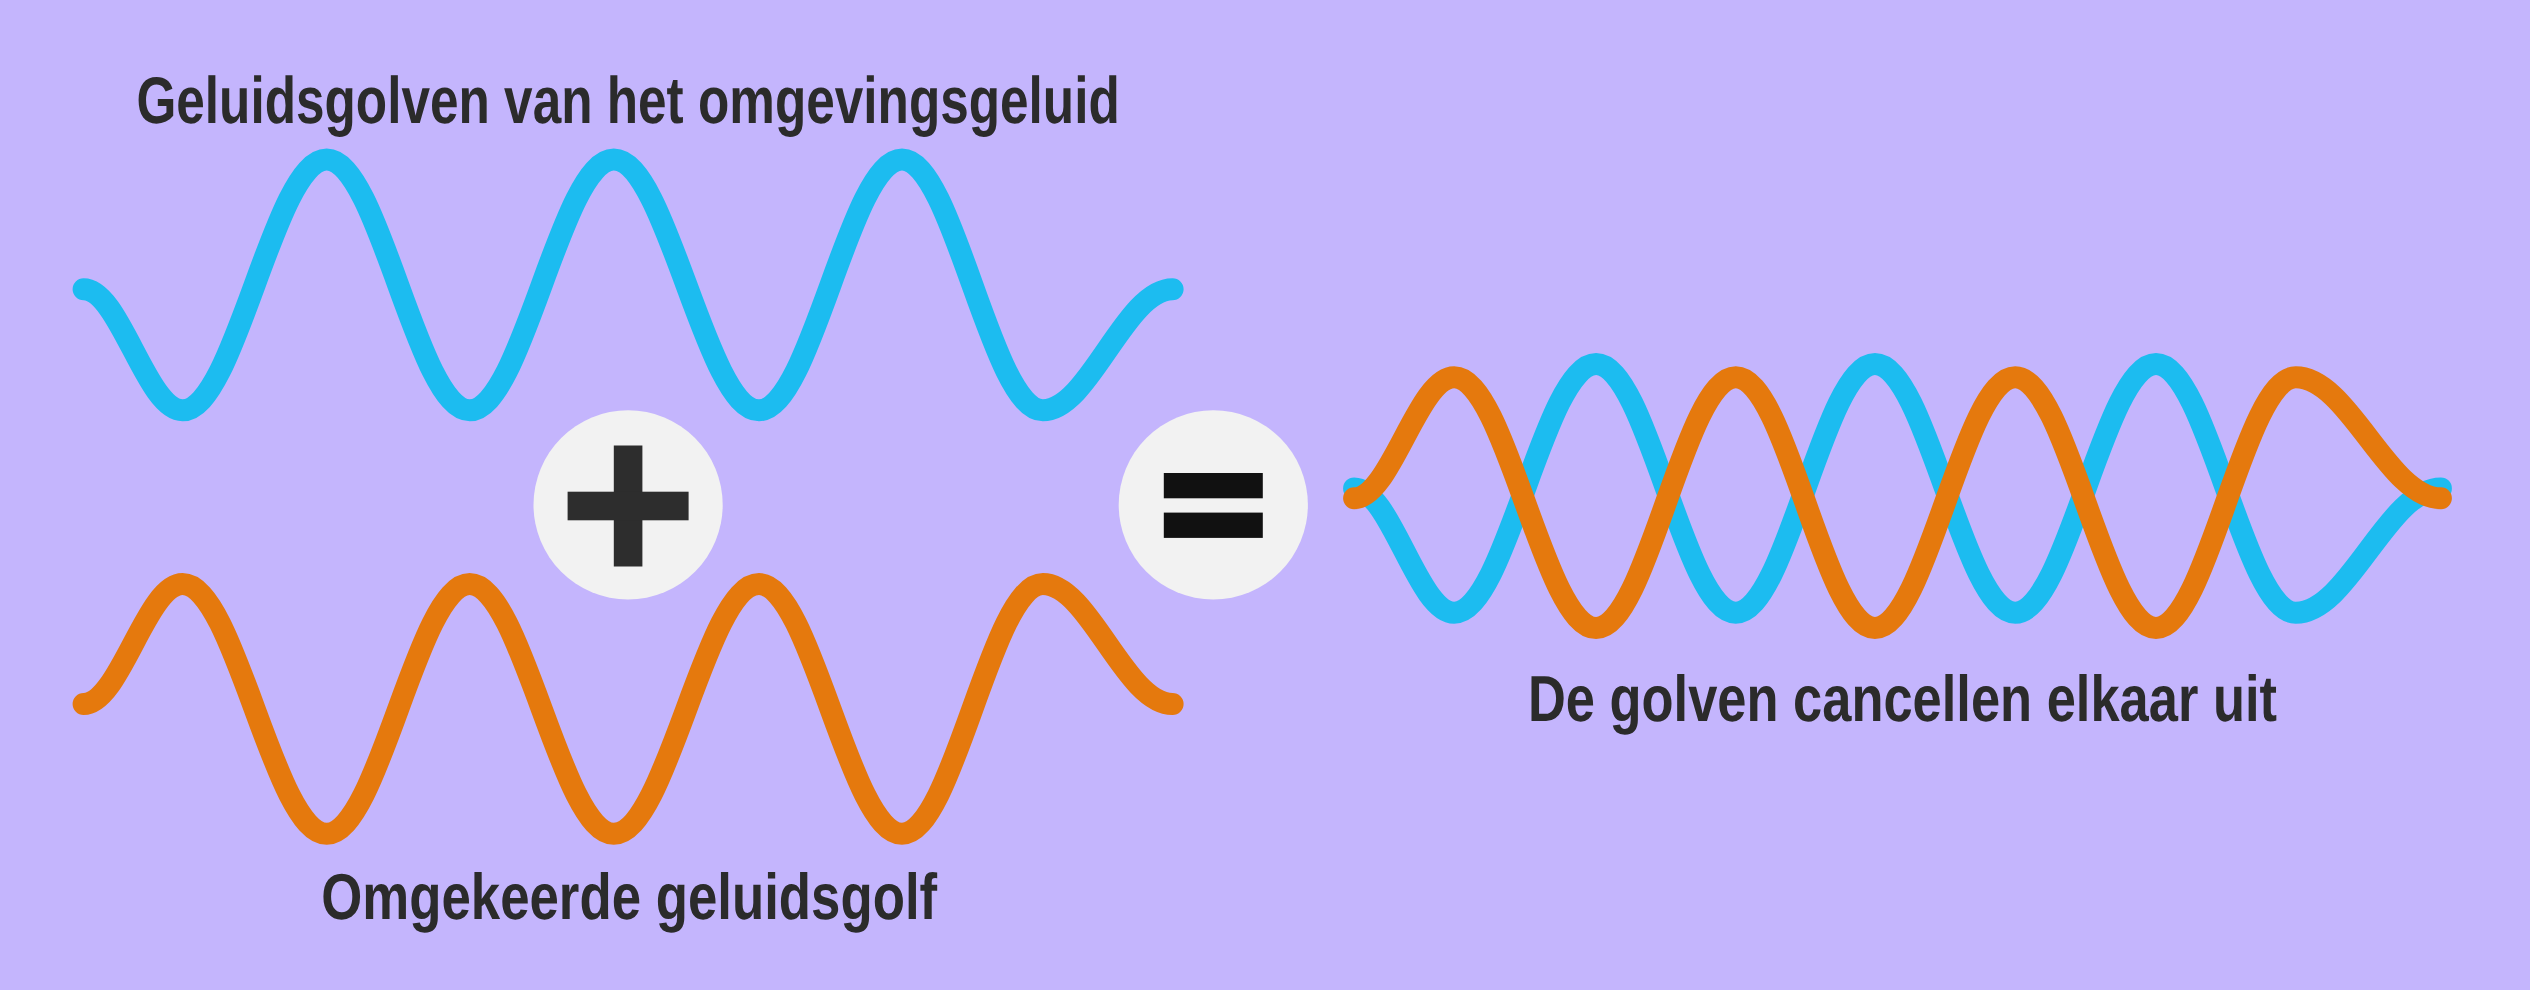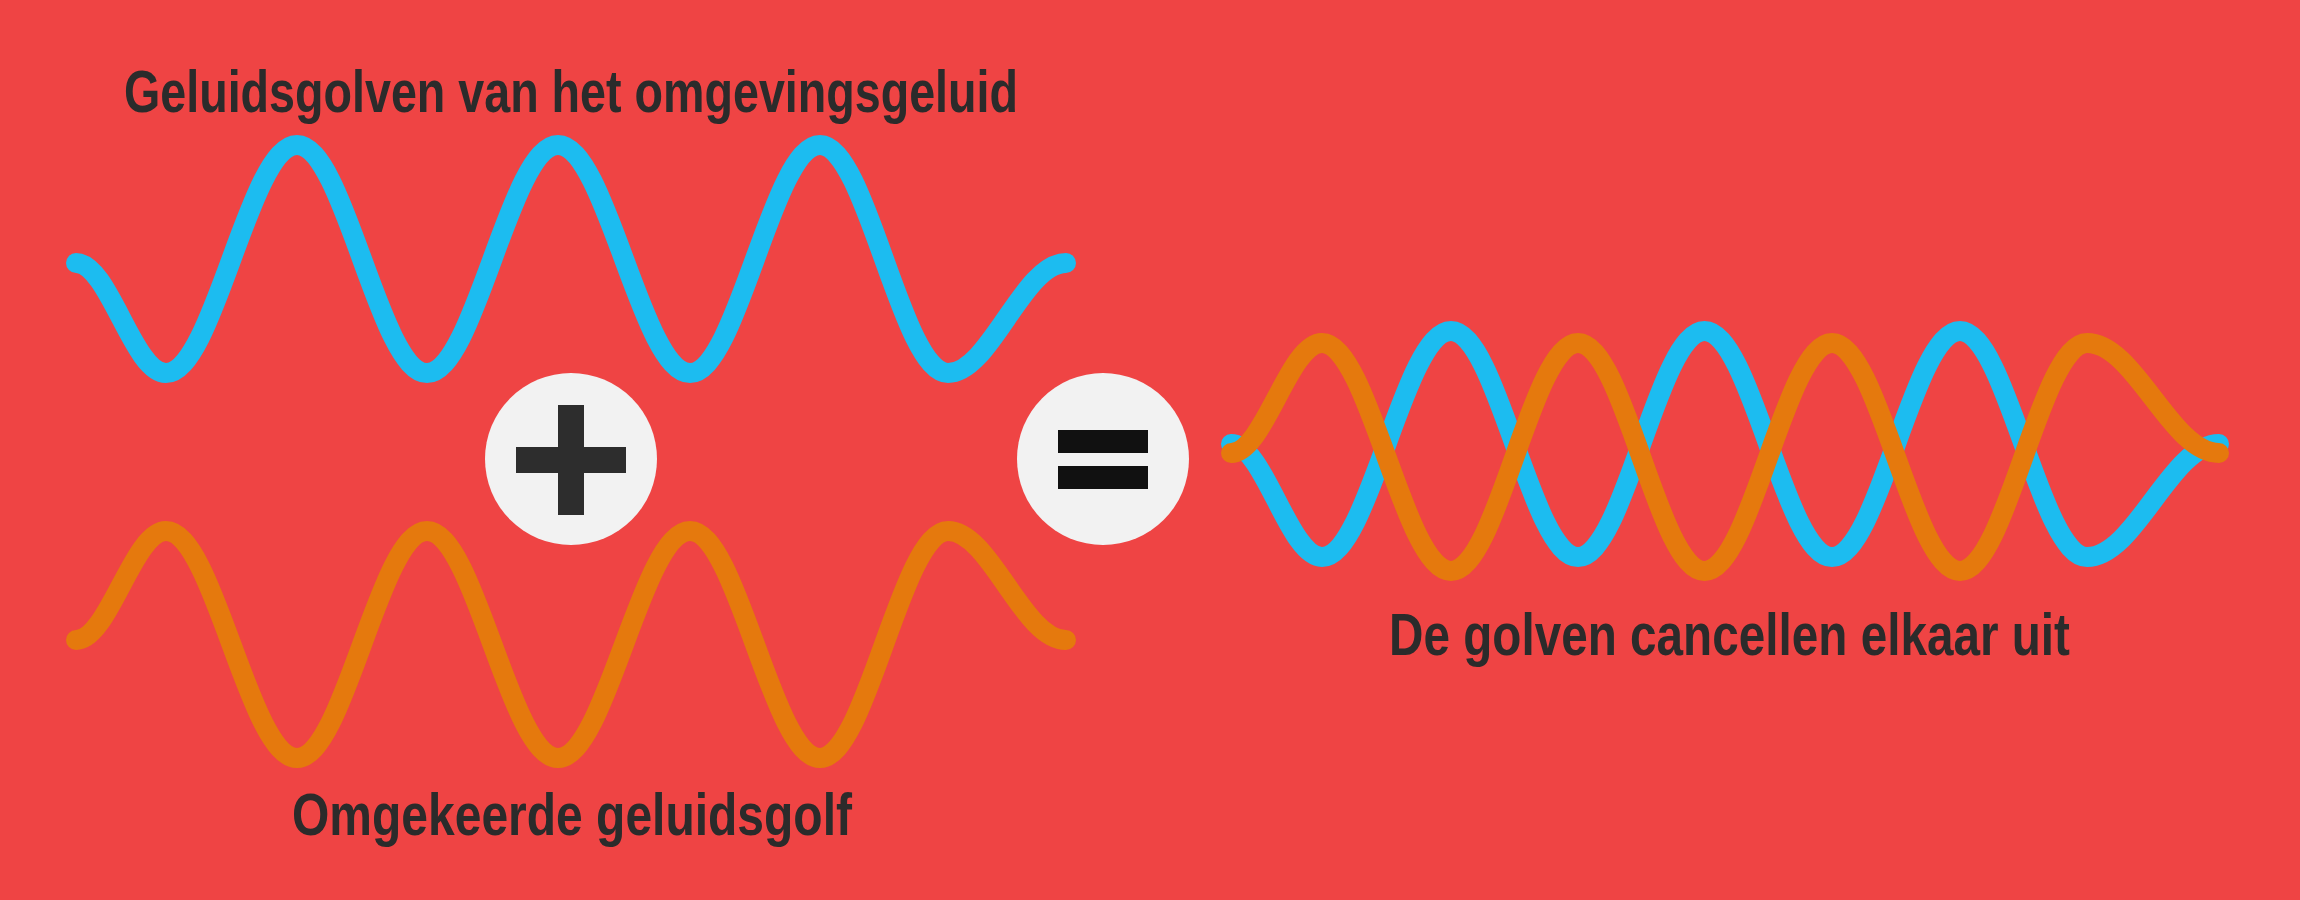--- a/index.html
+++ b/index.html
@@ -1,16 +1,16 @@
 <!DOCTYPE html>
 <html><head>
 <meta charset="utf-8">
 <style>
   html,body{margin:0;padding:0;background:#ffffff;}
-  .page{position:relative;width:2300px;height:900px;background:#ef4444;overflow:hidden;}
+  .page{position:relative;width:2300px;height:900px;background:#c4b5fd;overflow:hidden;}
   svg{display:block;}
 </style>
 </head>
 <body>
 <div class="page">
 <svg width="2300" height="900" viewBox="0 0 2300 900">
 
   <g fill="#2b2b2b" font-family="Liberation Sans, sans-serif" font-weight="700">
     <text x="124" y="112" font-size="60" textLength="894" lengthAdjust="spacingAndGlyphs">Geluidsgolven van het omgevingsgeluid</text>
     <text x="292" y="835" font-size="59" textLength="560" lengthAdjust="spacingAndGlyphs">Omgekeerde geluidsgolf</text>

